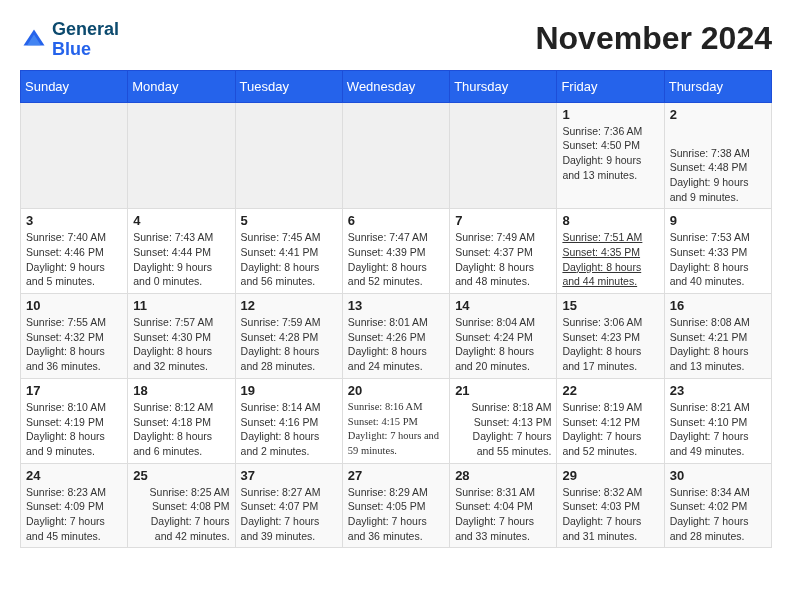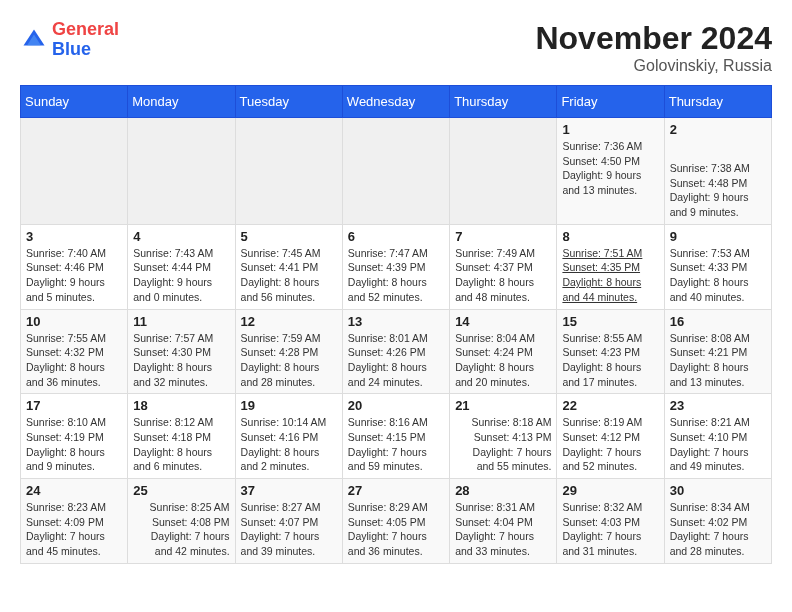--- a/index.html
+++ b/index.html
@@ -19,21 +19,21 @@
     .logo {
       display: flex;
       align-items: center;
       gap: 4px;
     }
     .logo-text {
       font-size: 18px;
       font-weight: bold;
       line-height: 1.1;
     }
-    .logo-general { color: #ef4444; }
+    .logo-general { color: #0c4a6e; }
     .logo-blue { color: #2563eb; }
     .logo-icon {
       width: 28px;
       height: 28px;
     }
     .title-block {
       text-align: right;
     }
     .month-year {
       font-size: 32px;
@@ -93,21 +93,20 @@
       <polygon points="20,5 35,28 5,28" fill="#2563eb"></polygon>
       <polygon points="20,12 30,28 10,28" fill="#60a5fa" opacity="0.5"></polygon>
     </svg>
     <div class="logo-text">
       <div class="logo-general">General</div>
       <div class="logo-blue">Blue</div>
     </div>
   </div>
   <div class="title-block">
     <div class="month-year">November 2024</div>
-    <div class="location">Golovinskiy, Russia</div>
   </div>
 </div>
 
 <table class="calendar">
   <thead>
     <tr>
     <th>Sunday</th>
         <th>Monday</th>
         <th>Tuesday</th>
         <th>Wednesday</th>
@@ -206,21 +205,21 @@
 Daylight: 8 hours and 24 minutes.</div>
         </td>
         <td>
           <div class="day-num">14</div>
           <div class="day-info" style="white-space: pre-line;">Sunrise: 8:04 AM
 Sunset: 4:24 PM
 Daylight: 8 hours and 20 minutes.</div>
         </td>
         <td>
           <div class="day-num">15</div>
-          <div class="day-info" style="white-space: pre-line;">Sunrise: 8:55 AM
+          <div class="day-info" style="white-space: pre-line;">Sunrise: 3:06 AM
 Sunset: 4:23 PM
 Daylight: 8 hours and 17 minutes.</div>
         </td>
         <td>
           <div class="day-num">16</div>
           <div class="day-info" style="white-space: pre-line;">Sunrise: 8:08 AM
 Sunset: 4:21 PM
 Daylight: 8 hours and 13 minutes.</div>
         </td>
       </tr>
@@ -232,27 +231,27 @@
 Daylight: 8 hours and 9 minutes.</div>
         </td>
         <td>
           <div class="day-num">18</div>
           <div class="day-info" style="white-space: pre-line;">Sunrise: 8:12 AM
 Sunset: 4:18 PM
 Daylight: 8 hours and 6 minutes.</div>
         </td>
         <td>
           <div class="day-num">19</div>
-          <div class="day-info" style="white-space: pre-line;">Sunrise: 10:14 AM
+          <div class="day-info" style="white-space: pre-line;">Sunrise: 8:14 AM
 Sunset: 4:16 PM
 Daylight: 8 hours and 2 minutes.</div>
         </td>
         <td>
           <div class="day-num">20</div>
-          <div class="day-info" style="white-space: pre-line;">Sunrise: 8:16 AM
+          <div class="day-info" style="white-space: pre-line; font-family: Liberation Serif, serif;">Sunrise: 8:16 AM
 Sunset: 4:15 PM
 Daylight: 7 hours and 59 minutes.</div>
         </td>
         <td>
           <div class="day-num">21</div>
           <div class="day-info" style="white-space: pre-line; text-align: right;">Sunrise: 8:18 AM
 Sunset: 4:13 PM
 Daylight: 7 hours and 55 minutes.</div>
         </td>
         <td>

